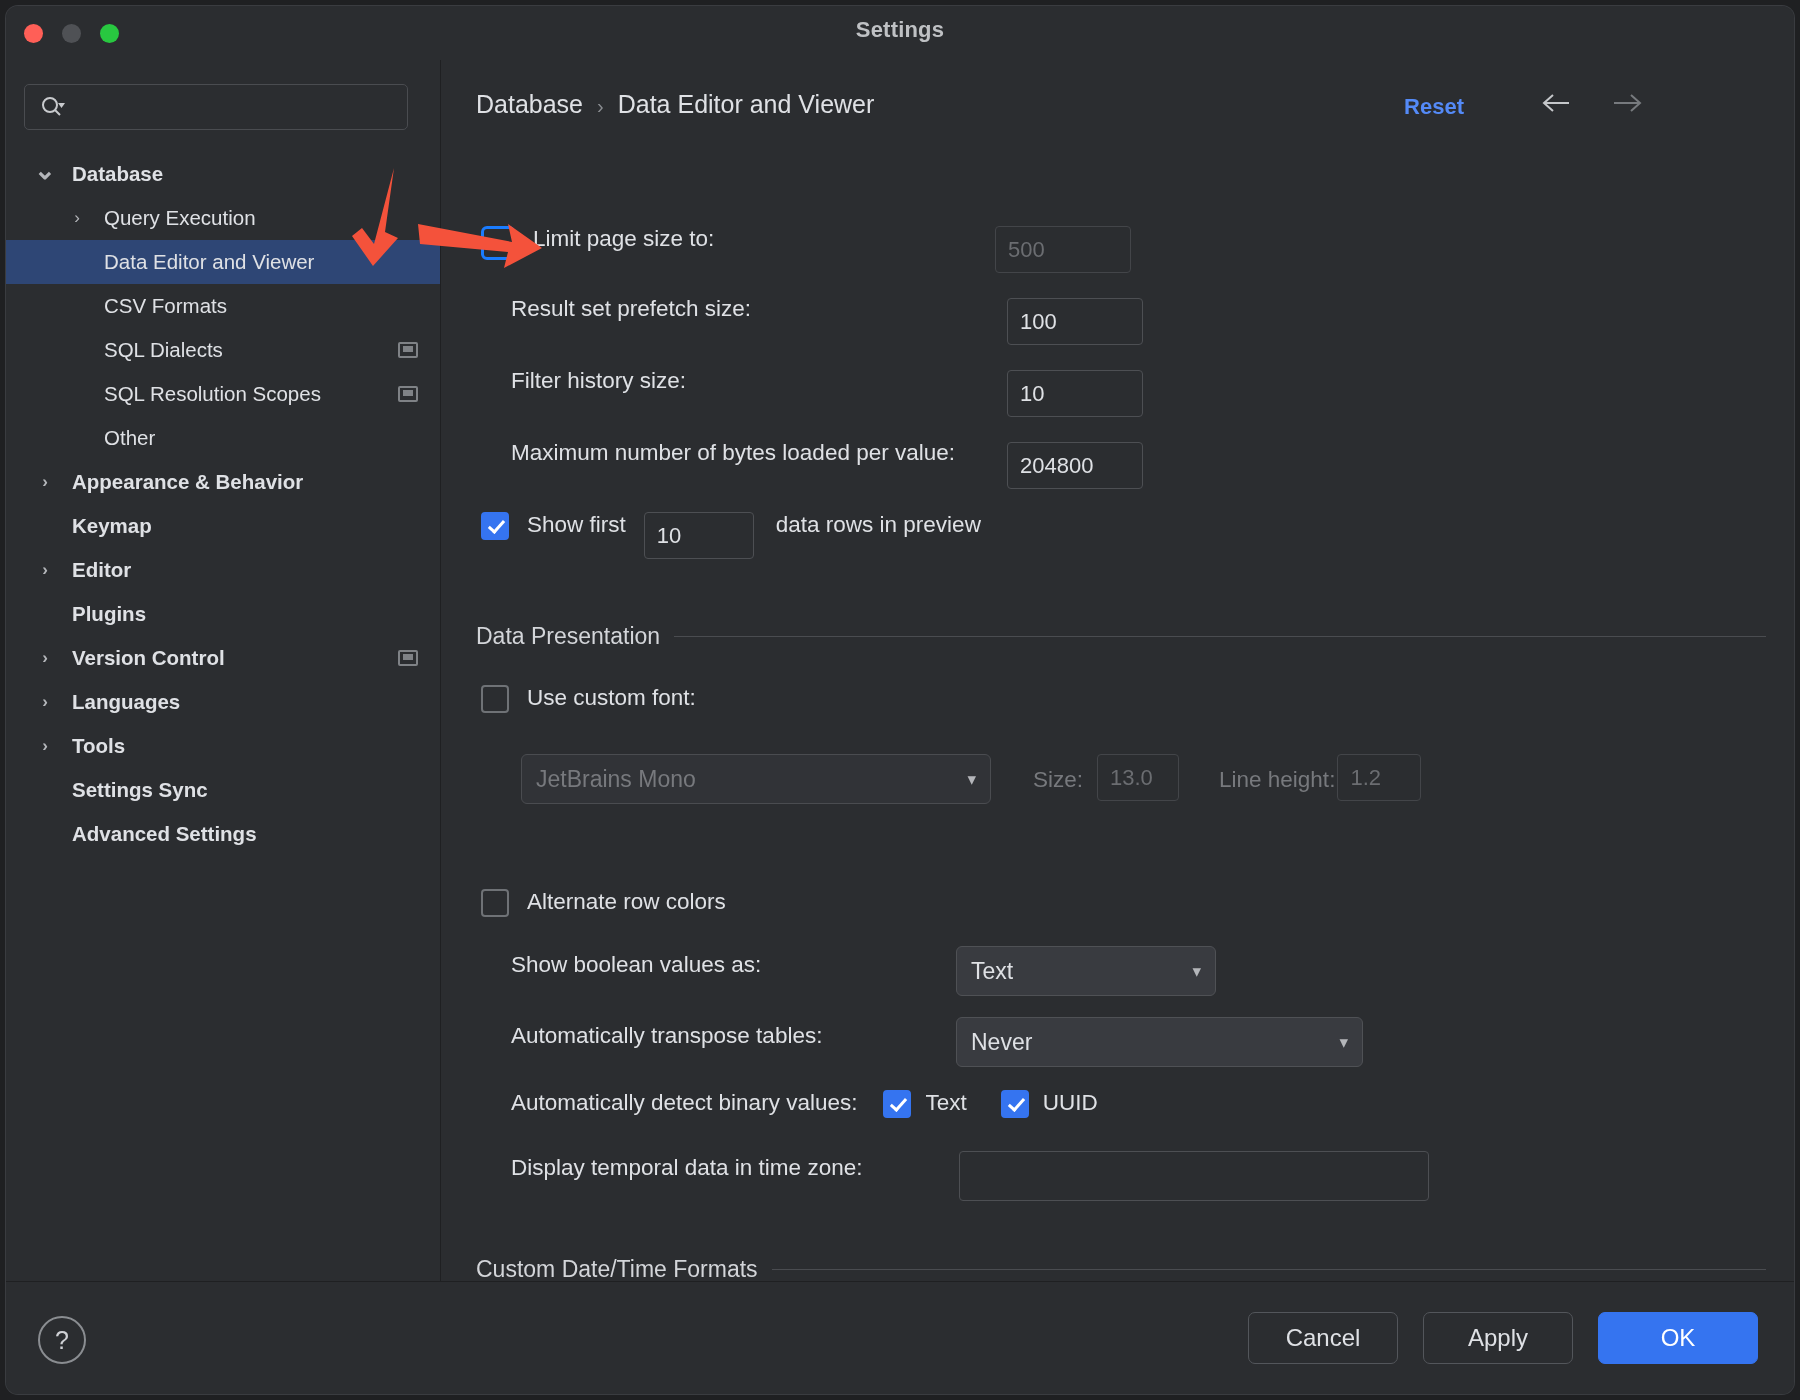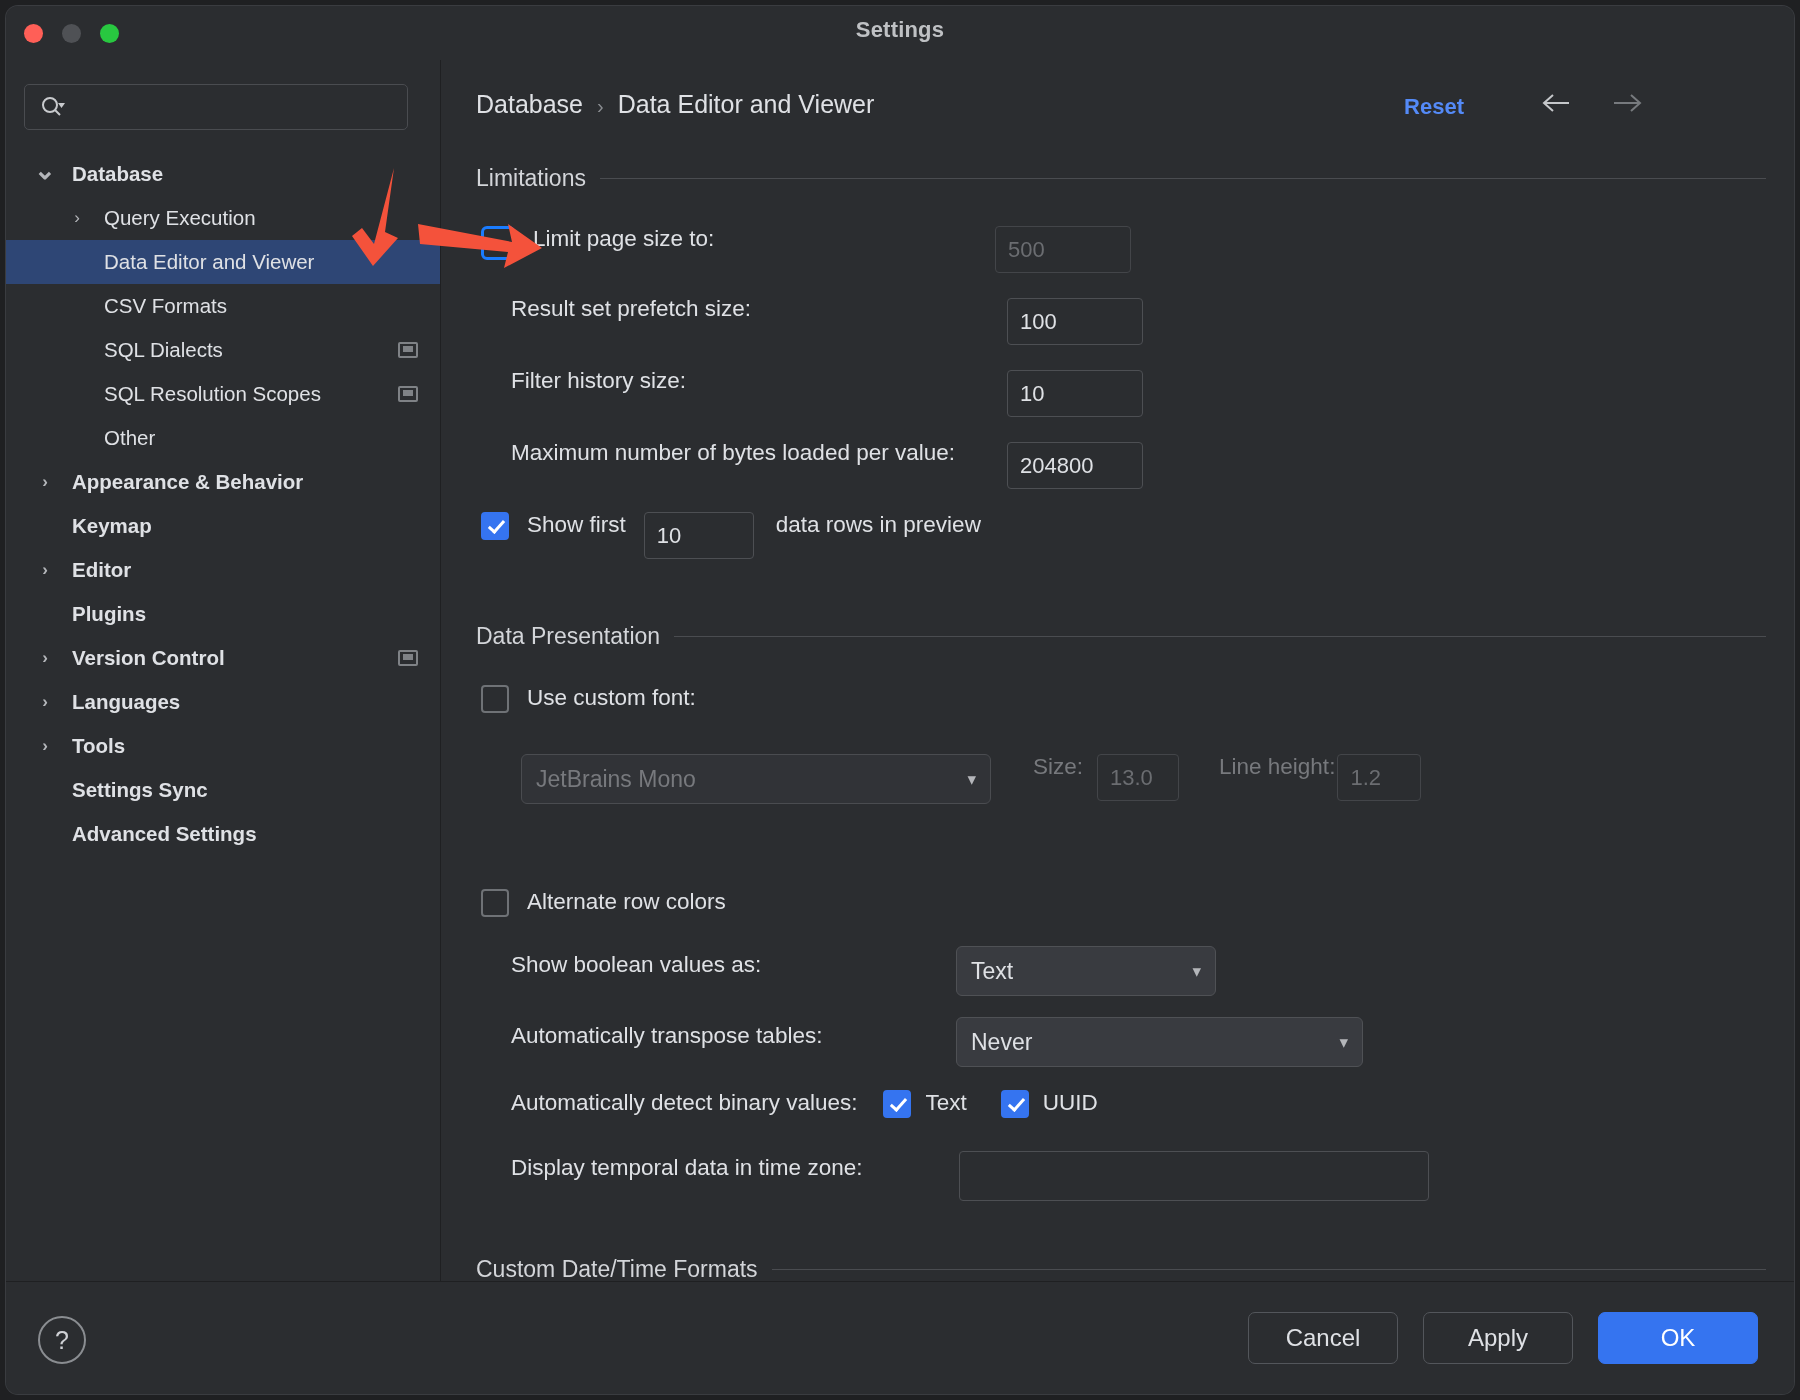--- a/index.html
+++ b/index.html
@@ -124,21 +124,21 @@
     display: flex; align-items: center; gap: 14px;
     color: #d3d5d9; font-size: 23px;
     width: 1290px;
   }
   .section-header .rule {
     flex: 1; height: 1px; background: #4a4c50;
   }
 
   .row { position: absolute; display: flex; }
   .lbl { color: #dfe1e5; font-size: 22.5px; white-space: nowrap; }
-  .lbl.dim { color: #77797d; }
+  .lbl.dim { color: #77797d; margin-top: 13px; }
 
   .tfield {
     box-sizing: border-box;
     height: 47px;
     background: #2b2d30;
     border: 1px solid #4d4f53;
     border-radius: 4px;
     color: #dfe1e5;
     font-size: 22px;
     font-family: "Liberation Sans", sans-serif;
@@ -329,24 +329,20 @@
         </svg>
       </span>
       <span class="nav-arrow">
         <svg width="34" height="34" viewBox="0 0 34 34">
           <line x1="4" y1="17" x2="29" y2="17" stroke="#777a7e" stroke-width="2"></line>
           <polyline points="21,9 30,17 21,25" fill="none" stroke="#777a7e" stroke-width="2"></polyline>
         </svg>
       </span>
     </div>
 
-    <div class="section-header" style="left:35px; top:105px;">
-      <span>Limitations</span>
-      <span class="rule"></span>
-    </div>
 
     <div class="row" style="left:40px; top:166px;">
       <span class="cbox highlight" id="cb-limit"></span>
       <span class="lbl" style="margin-left:18px;">Limit page size to:</span>
     </div>
     <input class="tfield disabled" style="left: 554px; top: 166px; width: 136px; position: absolute;" disabled="" value="500">
 
     <div class="row" style="left:70px; top:236px;">
       <span class="lbl">Result set prefetch size:</span>
     </div>

